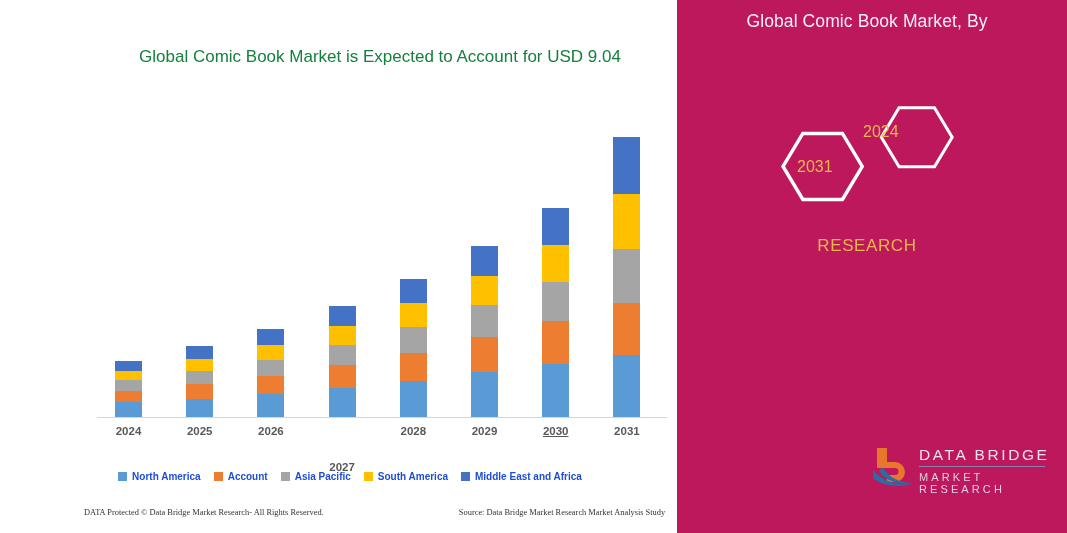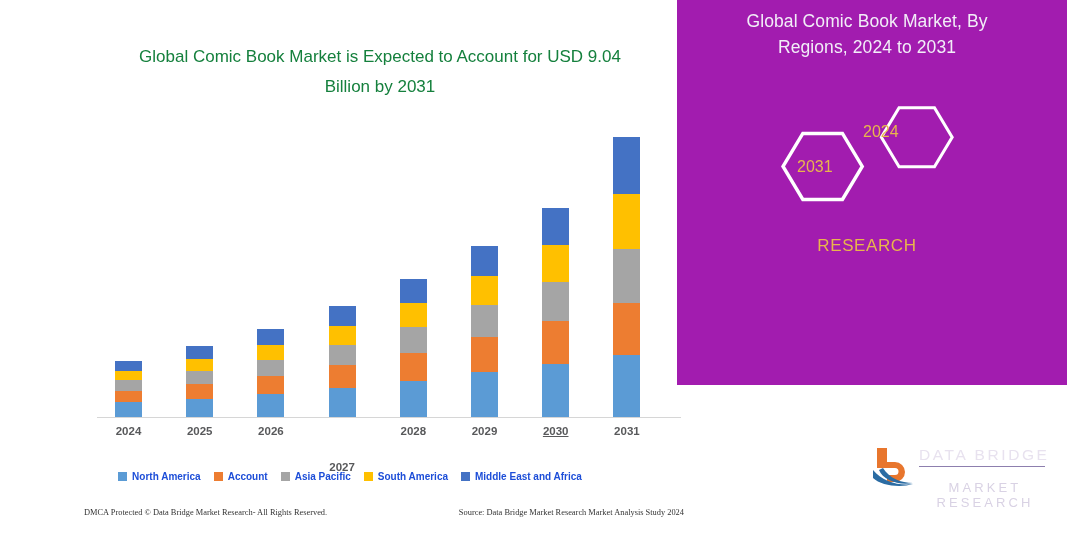--- a/index.html
+++ b/index.html
@@ -7,22 +7,22 @@
     width:1067px; height:533px;
     background:#ffffff;
     font-family:"Liberation Sans", sans-serif;
     overflow:hidden;
     position:relative;
   }
   #root { position:relative; width:1067px; height:533px; background:#ffffff; }
 
   
   .purple-panel{
-    position:absolute; top:0; right:0; width:400px; height:385px;
-    background:#a21caf; overflow:hidden;
+    position:absolute; top:0; right:0; width:400px; height:533px;
+    background:#be185d; overflow:hidden;
   }
   .wave{
     position:absolute; top:0; left:-330px; width:340px; height:533px;
   }
   .panel-title{
     position:absolute; top:8px; left:0; width:400px;
     text-align:center; color:#f2eef8;
     font-size:17.5px; line-height:26px; font-weight:400;
     letter-spacing:0.1px;
   }
@@ -34,21 +34,21 @@
   }
   .brand{
     position:absolute; top:232px; left:0; width:400px; text-align:center;
     color:#e8b64c; font-size:17px; line-height:27px; letter-spacing:0.6px;
   }
   .brand span{ display:block; }
 
   .logo{ position:absolute; left:871px; top:444px; width:180px; height:48px;text-decoration:underline; }
   .logo-text{ position:absolute; left:48px; top:2px; }
   .logo-main{ color:#e8e2ef; font-size:15.5px; letter-spacing:2.6px; font-weight:400; }
-  .logo-sub{ color:#d9d2e4; font-size:13px; letter-spacing:3.1px; margin-top:13px;text-align:center; }
+  .logo-sub{ color:#d9d2e4; font-size:11px; letter-spacing:3.1px; margin-top:4px; }
   .logo-rule{ width:126px; height:1px; background:#8d7fae; margin:2px 0 3px 0; }
 
   
   .chart-title{
     position:absolute; top:42px; left:60px; width:640px;
     text-align:center; color:#15803d;
     font-size:17px; line-height:30px; font-weight:400;
   }
   .chart-title span{ display:block; }
 
@@ -85,21 +85,20 @@
 </style>
 </head>
 <body>
 
 <div id="root">
 
   <div class="plot">
 
     <div class="chart-title">
       <span>Global Comic Book Market is Expected to Account for USD 9.04</span>
-      <span>Billion by 2031</span>
     </div>
 
     <div class="axis-line"></div>
 
     <div id="bars">
         <div class="bar" style="left: 115px; top: 361.379px; height: 55.6213px;">
           <span class="seg" style="height: 9.46746px; background: rgb(68, 114, 196);"></span>
           <span class="seg" style="height: 9.46746px; background: rgb(255, 192, 0);"></span>
           <span class="seg" style="height: 10.4142px; background: rgb(165, 165, 165);"></span>
           <span class="seg" style="height: 11.5976px; background: rgb(237, 125, 49);"></span>
@@ -183,34 +182,33 @@
           <span class="legend-swatch" style="background: rgb(255, 192, 0);"></span>
           <span class="legend-label">South America</span>
         </div>
         <div class="legend-item">
           <span class="legend-swatch" style="background: rgb(68, 114, 196);"></span>
           <span class="legend-label">Middle East and Africa</span>
         </div>
       </div>
 
     <div class="footer">
-      <div>DMCA Protected © Data Bridge Market Research-  All Rights Reserved.</div>
+      <div>DATA Protected © Data Bridge Market Research-  All Rights Reserved.</div>
       <div>Source: Data Bridge Market Research  Market Analysis Study 2024</div>
     </div>
   </div>
 
   <div class="purple-panel">
 
     <svg class="wave" viewBox="0 0 340 533" preserveAspectRatio="none">
       <path d="M340,0 L78,0 C150,120 300,190 330,266 C300,342 150,412 78,533 L340,533 Z" fill="#ffffff"></path>
     </svg>
 
     <div class="panel-title">
       <span>Global Comic Book Market, By</span>
-      <span>Regions, 2024 to 2031</span>
     </div>
 
     <div class="hexwrap">
       <svg width="400" height="115" viewBox="0 0 400 115">
         <polygon points="152,55 167,30 197,30 212,55 197,80 167,80" transform="translate(-45,20) scale(1.32) translate(-30,-16)" fill="none" stroke="#ffffff" stroke-width="2.6"></polygon>
         <polygon points="152,40 167,15 197,15 212,40 197,65 167,65" transform="translate(35,-5) scale(1.18) translate(0,0)" fill="none" stroke="#ffffff" stroke-width="2.6"></polygon>
       </svg>
       <div class="hex-label" style="left:130px; top:63px;">2031</div>
       <div class="hex-label" style="left:196px; top:28px;">2024</div>
     </div>

